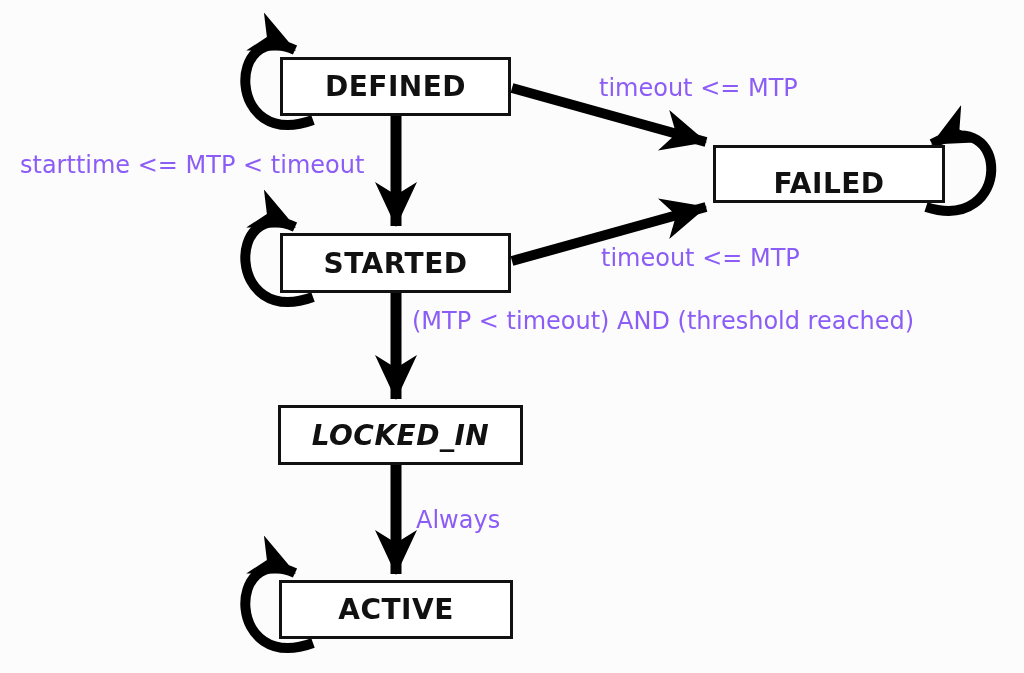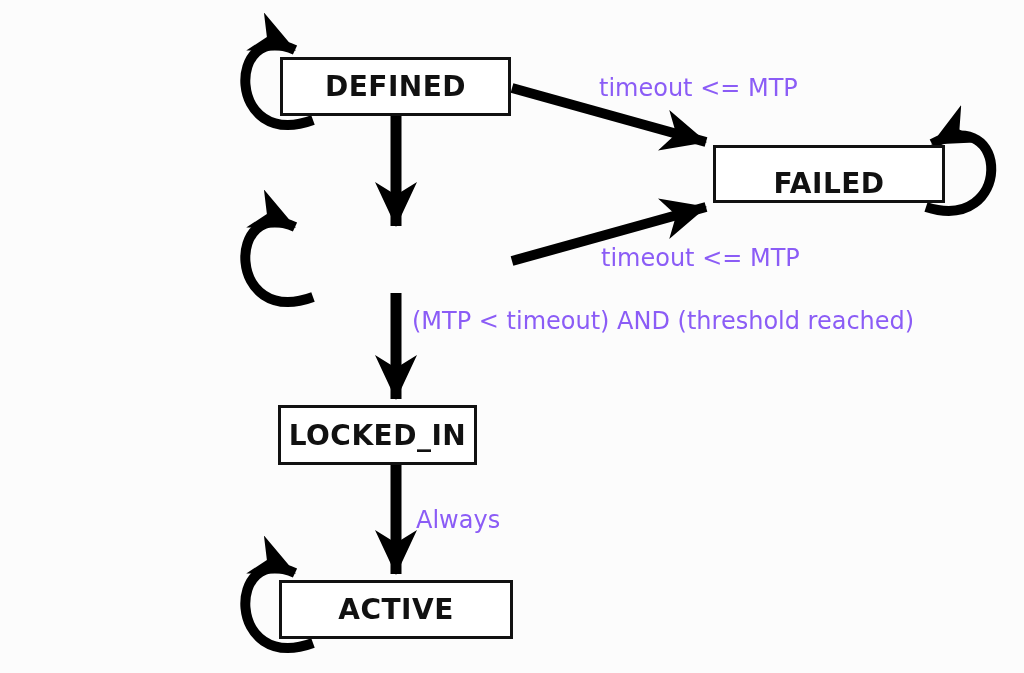--- a/index.html
+++ b/index.html
@@ -74,29 +74,33 @@
   </svg>
 
   <div class="state" style="left:280px; top:57px;  width:231px; height:59px;">
     <span>DEFINED</span>
   </div>
 
   <div class="state" style="left:713px; top:145px; width:232px; height:58px;align-items:flex-end;">
     <span>FAILED</span>
   </div>
 
+  <div class="state" style="left:280px; top:233px; width:231px; height:60px;">
+    <span>STARTED</span>
+  </div>
 
-  <div class="state" style="left:278px; top:405px; width:199px; height:60px;">
+  <div class="state" style="left:278px; top:405px; width:245px; height:60px;font-style:italic;">
     <span>LOCKED_IN</span>
   </div>
 
   <div class="state" style="left:279px; top:580px; width:234px; height:59px;">
     <span>ACTIVE</span>
   </div>
 
+  <div class="edge-label" style="left:20px;  top:151px;">starttime &lt;= MTP &lt; timeout</div>
 
   <div class="edge-label" style="left:599px; top:74px;">timeout &lt;= MTP</div>
 
   <div class="edge-label" style="left:601px; top:244px;">timeout &lt;= MTP</div>
 
   <div class="edge-label" style="left:412px; top:307px;">(MTP &lt; timeout) AND (threshold reached)</div>
 
   <div class="edge-label" style="left:416px; top:493px;margin-top:13px;">Always</div>
 
 </div>

